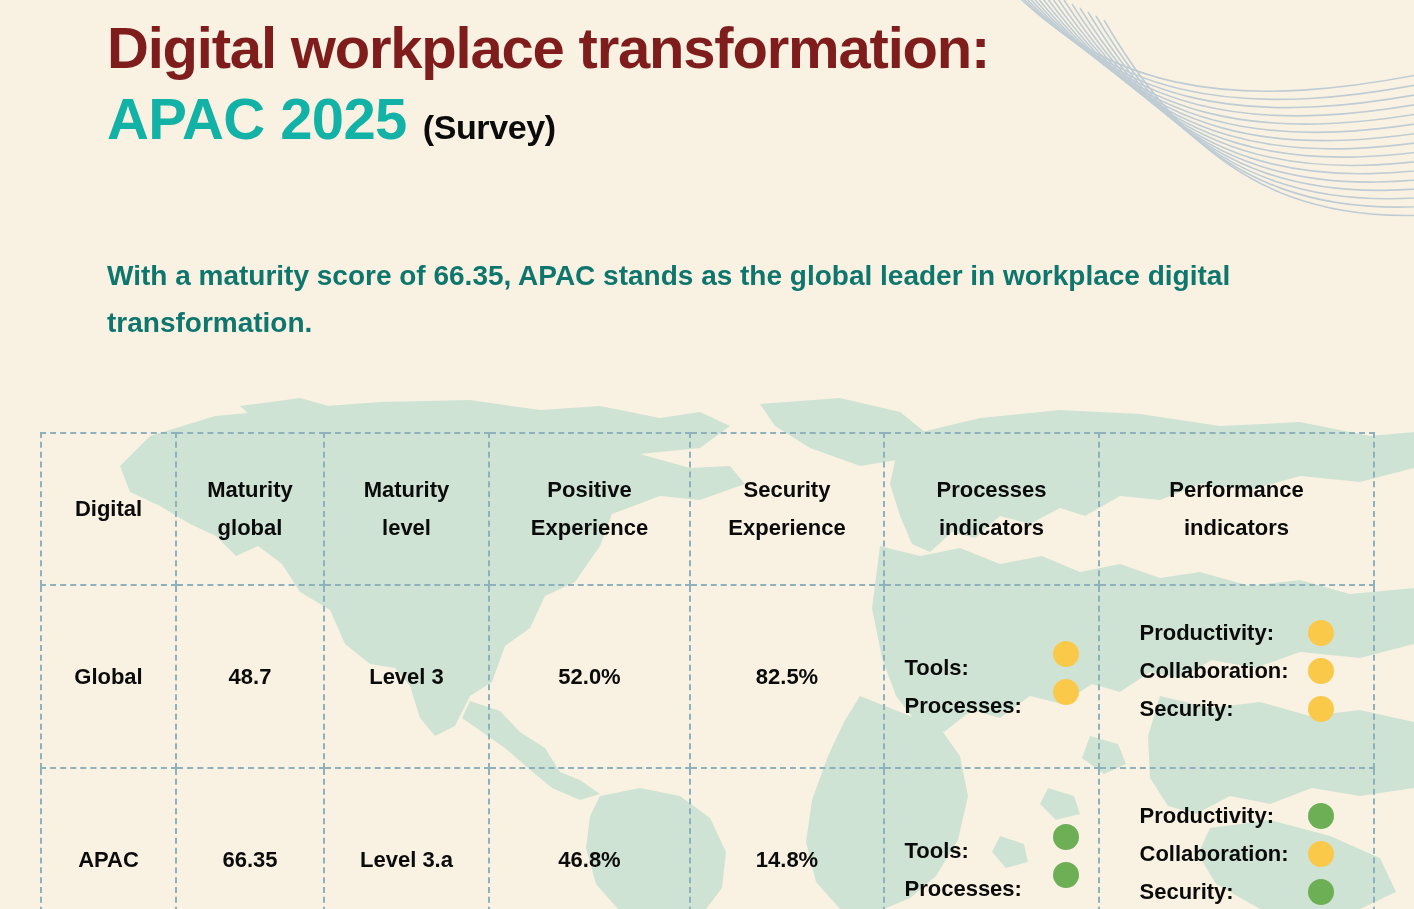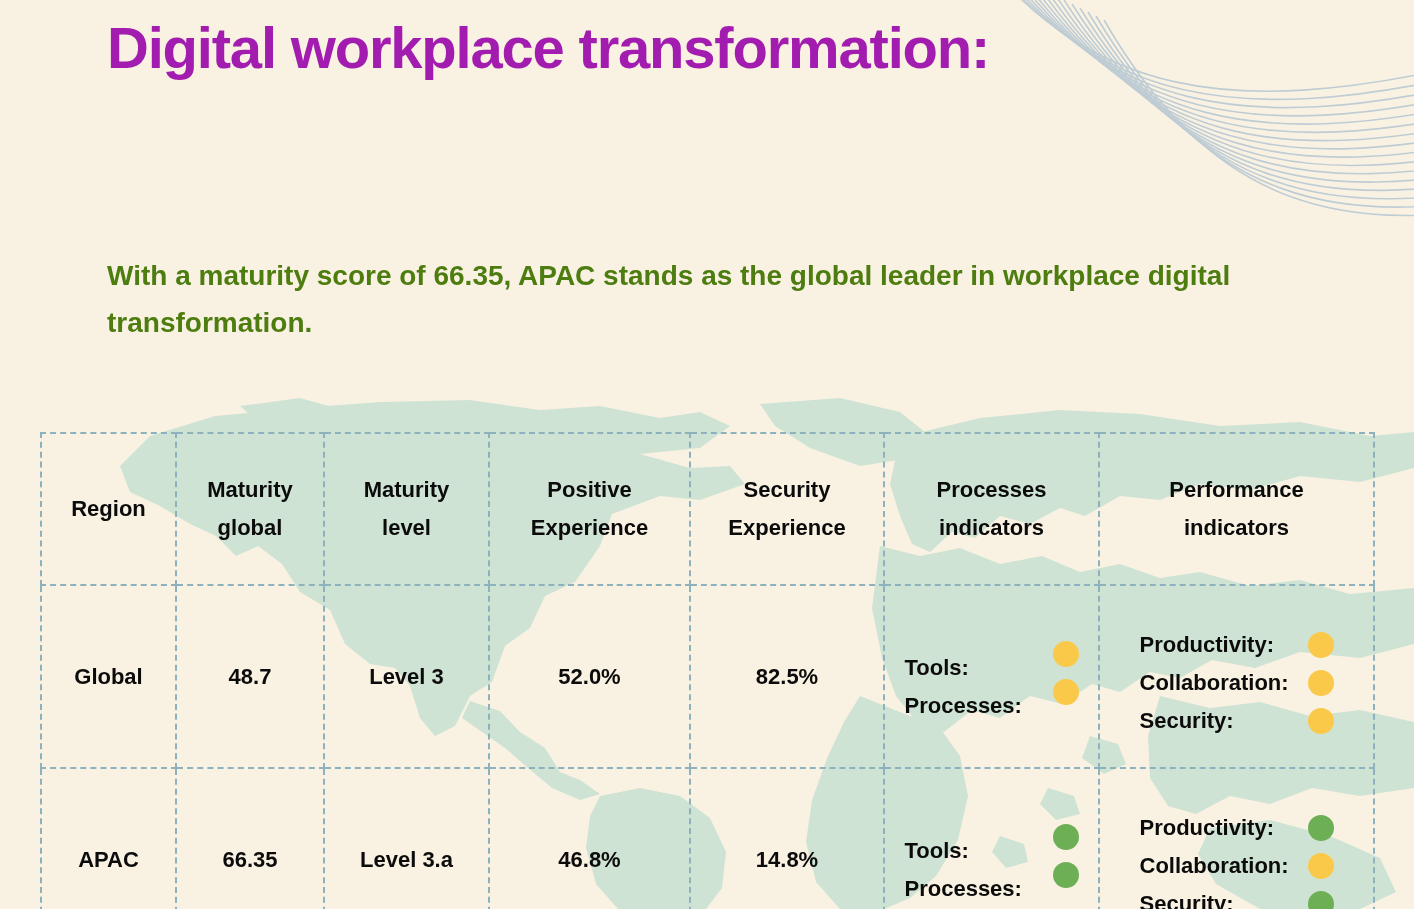--- a/index.html
+++ b/index.html
@@ -30,21 +30,21 @@
   #header {
     position: absolute;
     left: 107px;
     top: 16px;
     z-index: 3;
     width: 1200px;
   }
   .title-line1 {
     font-size: 58px;
     font-weight: 700;
-    color: #a21caf;
+    color: #7f1d1d;
     letter-spacing: -1.2px;
     line-height: 1.12;
     white-space: nowrap;
   }
   .title-line2 {
     margin-top: 8px;
     line-height: 1.05;
     white-space: nowrap;
   }
   .title-apac {
@@ -61,21 +61,21 @@
     margin-left: 16px;
   }
 
   #subtitle {
     position: absolute;
     left: 107px;
     top: 252px;
     width: 1180px;
     font-size: 28px;
     font-weight: 700;
-    color: #4d7c0f;
+    color: #0f766e;
     line-height: 1.68;
     z-index: 3;
   }
 
   
   #map-backdrop {
     position: absolute;
     left: 0px;
     top: 396px;
     width: 1414px;
@@ -149,21 +149,21 @@
   .wp-label {
     width: 148px;
     text-align: left;
     font-size: 22px;
     font-weight: 700;
     margin-top: 28px;
   }
   
   .pf-row {
     display: flex;
-    align-items: flex-end;
+    align-items: flex-start;
     height: 38px;
   }
   .pf-label {
     width: 168px;
     text-align: left;
     font-size: 22px;
     font-weight: 700;
   }
 </style>
 </head>
@@ -185,20 +185,23 @@
     <path d="M98,34 C208,208 338,238 545,194"></path>
     <path d="M106,38 C216,216 346,246 550,203"></path>
     <path d="M114,42 C224,224 354,254 555,212"></path>
     <path d="M122,46 C232,232 362,262 560,221"></path>
     <path d="M130,50 C240,240 370,270 565,230"></path>
   </g>
 </svg>
 
 <div id="header">
   <div class="title-line1">Digital workplace transformation:</div>
+  <div class="title-line2">
+    <span class="title-apac">APAC 2025</span><span class="title-survey">(Survey)</span>
+  </div>
 </div>
 
 <div id="subtitle">With a maturity score of 66.35, APAC stands as the global leader in workplace digital transformation.</div>
 
 <div id="map-backdrop">
   <svg width="1414" height="513" viewBox="0 0 1414 513" preserveAspectRatio="none">
     <g fill="#CFE3D4">
 
       <path d="M120,70 L150,40 L215,20 L300,12 L380,6 L470,4 L540,14 L600,10 L660,22 L700,16 L730,30
                L700,52 L640,58 L690,72 L730,70 L745,88 L700,104 L660,100 L612,118 L600,150 L575,186
@@ -245,21 +248,21 @@
         <col class="c-score">
         <col class="c-level">
         <col class="c-pos">
       <col class="c-neg">
         <col class="c-work">
         <col class="c-perf">
     </colgroup>
     <thead>
       <tr>
         <th>
-          <span>Region</span>
+          <span>Digital</span>
         </th>
         <th>
           <span>Maturity</span><br>
           <span>global</span>
         </th>
         <th>
           <span>Maturity</span><br>
           <span>level</span>
         </th>
         <th>

